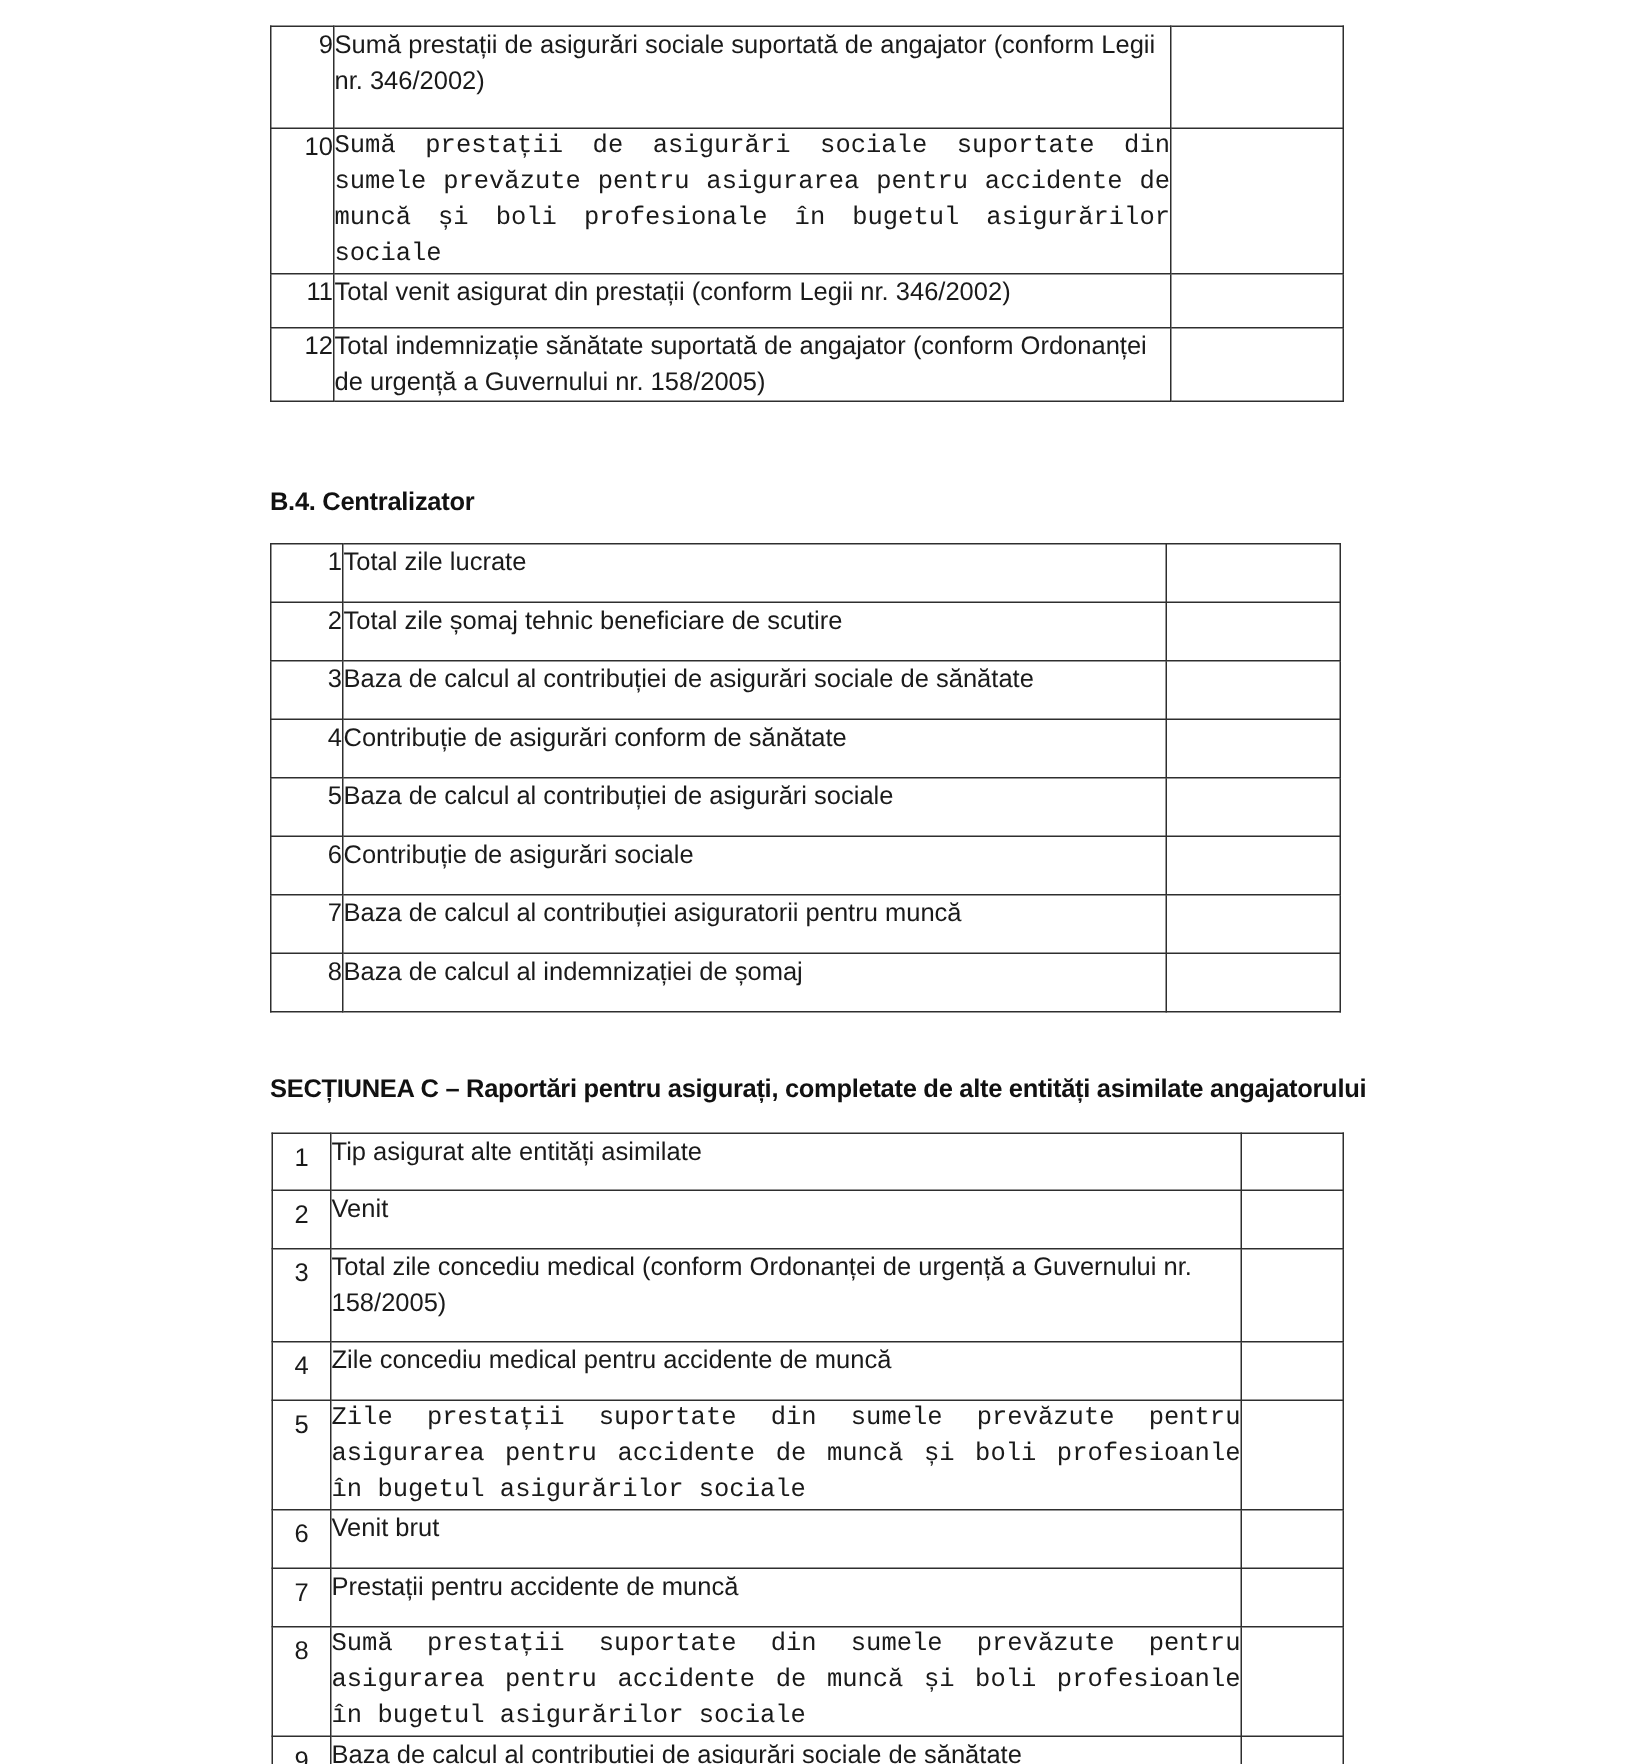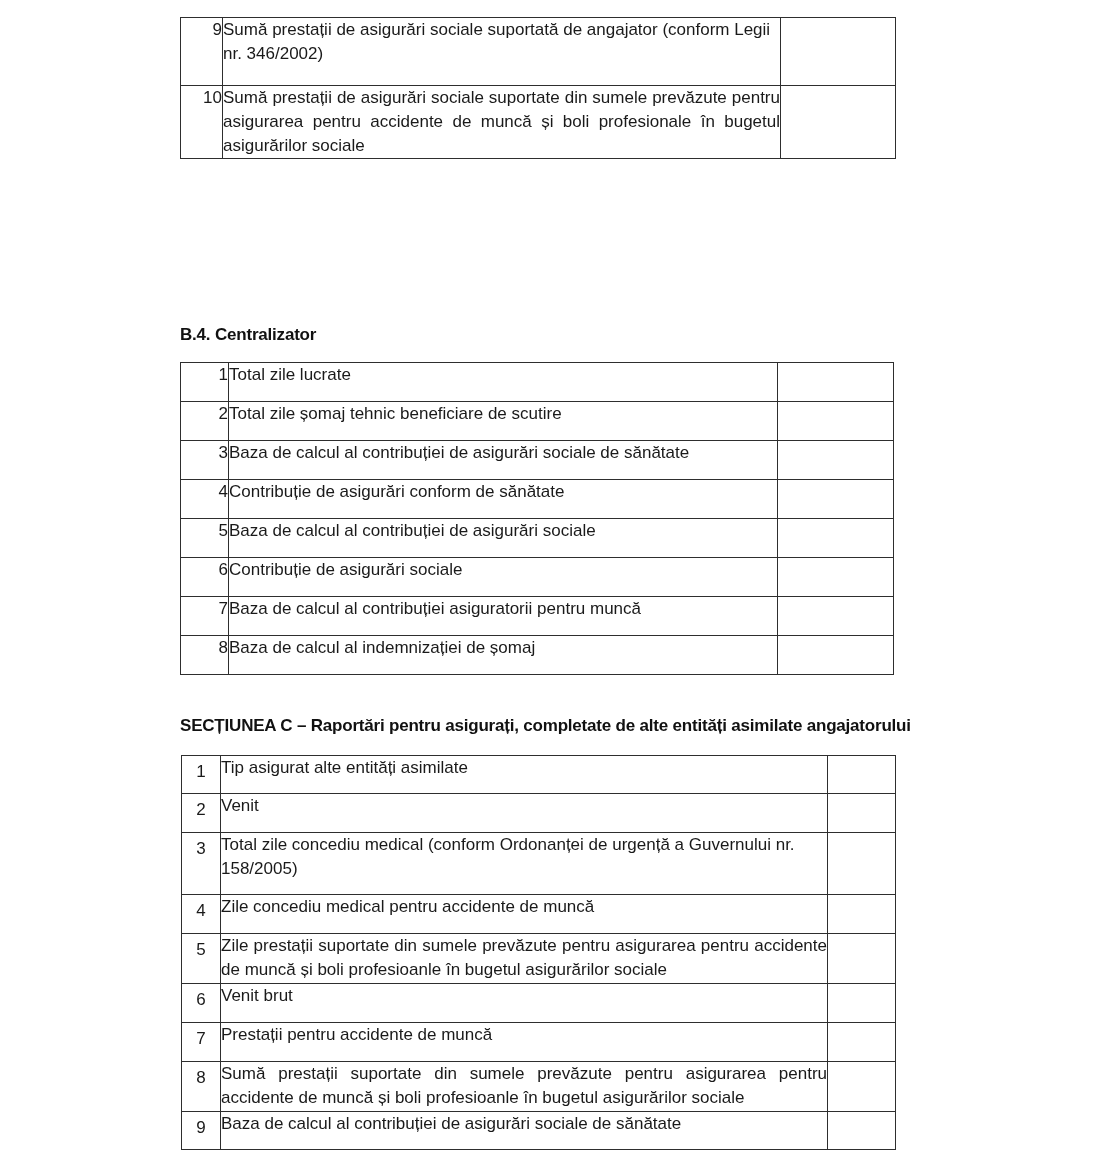--- a/index.html
+++ b/index.html
@@ -45,20 +45,21 @@
   }
   td.num.center {
     text-align: center;
     padding: 4px 2px 0 2px;
   }
   td.desc {
     padding: 4px 8px 0 7px;
   }
   td.desc.justify {
     text-align: justify;
+    font-family: Liberation Mono, monospace;
   }
   td.val {
     padding: 0;
   }
 
   #table-top  { left: 180px; top: 17px;  width: 715px; }
   #table-b4   { left: 180px; top: 362px; width: 713px; }
   #table-secc { left: 181px; top: 755px; width: 714px; }
 </style>
 </head>
@@ -74,20 +75,30 @@
     <tr style="height:68px">
       <td class="num">9</td>
       <td class="desc">Sumă prestații de asigurări sociale suportată de angajator (conform Legii nr. 346/2002)</td>
       <td class="val"></td>
     </tr>
     <tr style="height:73px">
       <td class="num">10</td>
       <td class="desc justify">Sumă prestații de asigurări sociale suportate din sumele prevăzute pentru asigurarea pentru accidente de muncă și boli profesionale în bugetul asigurărilor sociale</td>
       <td class="val"></td>
     </tr>
+    <tr style="height:36px">
+      <td class="num">11</td>
+      <td class="desc">Total venit asigurat din prestații  (conform Legii nr. 346/2002)</td>
+      <td class="val"></td>
+    </tr>
+    <tr style="height:46px">
+      <td class="num">12</td>
+      <td class="desc">Total indemnizație sănătate suportată de angajator (conform Ordonanței de urgență a Guvernului nr. 158/2005)</td>
+      <td class="val"></td>
+    </tr>
   </tbody>
 </table>
 
 <div class="heading" id="heading-b4">B.4. Centralizator</div>
 
 <table class="form" id="table-b4">
   <colgroup>
       <col style="width:48px">
       <col style="width:549px">
       <col style="width:116px">

